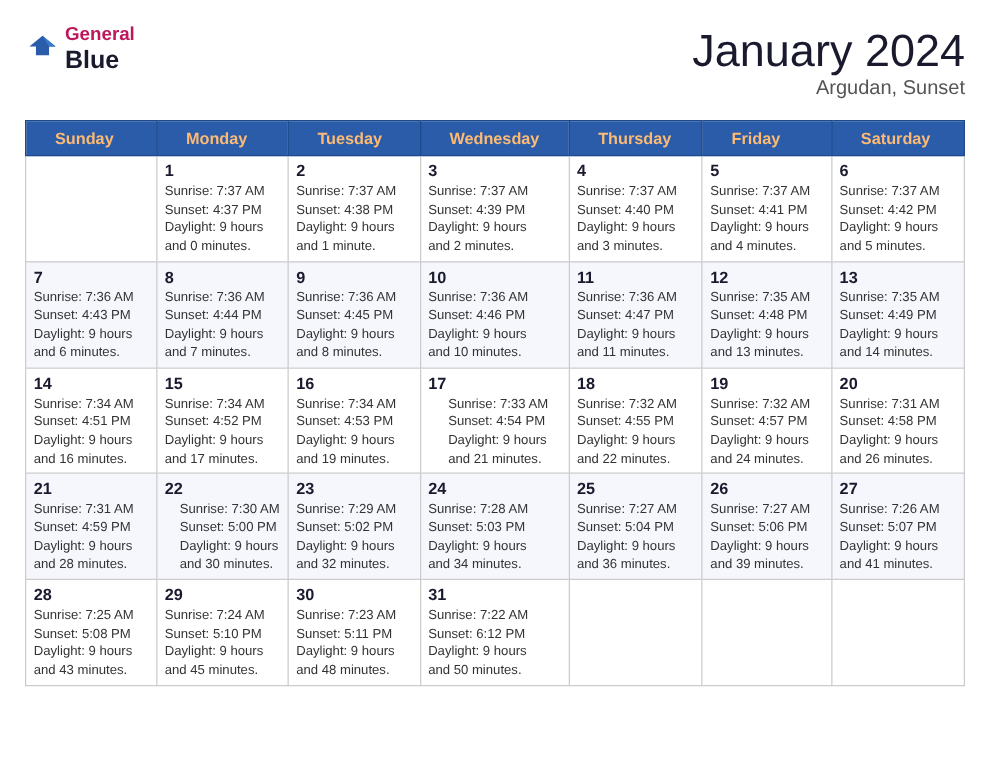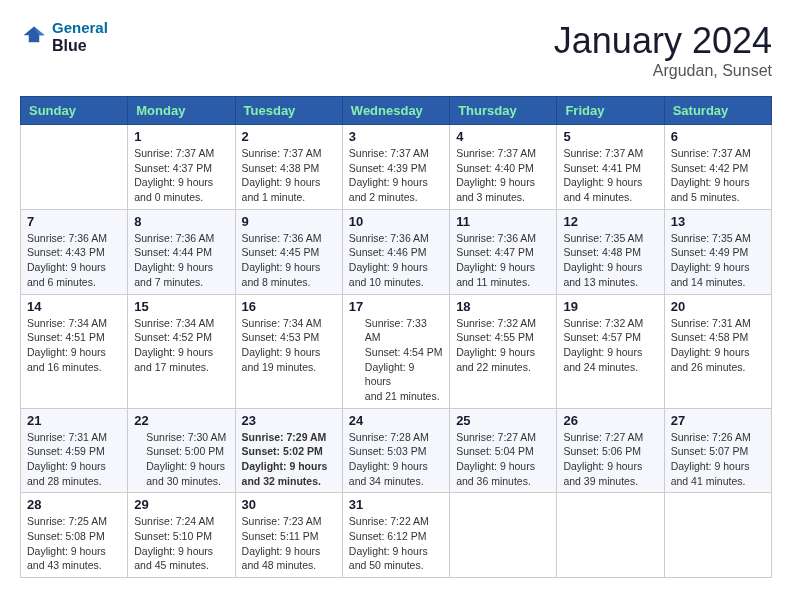--- a/index.html
+++ b/index.html
@@ -38,22 +38,22 @@
       font-size: 16px;
       color: #555;
     }
     .calendar {
       width: 100%;
       border-collapse: collapse;
       font-size: 11px;
     }
     .calendar th {
       background: #2a5caa;
-      color: #86efac;
-      padding: 6px 8px;
+      color: #fdba74;
+      padding: 6px 23px;
       text-align: left;
       font-size: 13px;
       font-weight: bold;
       border: 1px solid #1e4a8a;
     }
     .calendar td {
       border: 1px solid #ccc;
       vertical-align: top;
       padding: 4px 6px;
       width: 107px;
@@ -85,23 +85,23 @@
 <body>
 
 <div class="header">
   <div class="logo">
     <svg class="logo-bird" viewBox="0 0 32 32">
       <polygon points="16,4 28,14 22,14 22,22 10,22 10,14 4,14" fill="#2a5caa"></polygon>
       <polygon points="16,4 28,14 22,14" fill="#3a7acc"></polygon>
     </svg>
     <div>
       <div style="font-size:15px; font-weight:bold; color:#1a1a2e; line-height:1.1;">
-        <span style="color:#0369a1;">General</span>
+        <span style="color:#be185d;">General</span>
       </div>
-      <div style="font-size:16px; font-weight:bold; color:#1a1a2e; line-height:1.1;">Blue</div>
+      <div style="font-size:20px; font-weight:bold; color:#1a1a2e; line-height:1.1;">Blue</div>
     </div>
   </div>
   <div class="title-block">
     <div class="month-title">January 2024</div>
     <div class="location">Argudan, Sunset</div>
   </div>
 </div>
 
 <table class="calendar">
   <thead>
@@ -273,21 +273,21 @@
         </td>
         <td>
           <span class="day-num">22</span>
           <div class="day-info" style="white-space: pre-line; margin-left: 12px;">Sunrise: 7:30 AM
 Sunset: 5:00 PM
 Daylight: 9 hours
 and 30 minutes.</div>
         </td>
         <td>
           <span class="day-num">23</span>
-          <div class="day-info" style="white-space: pre-line; font-weight: bold;">Sunrise: 7:29 AM
+          <div class="day-info" style="white-space: pre-line;">Sunrise: 7:29 AM
 Sunset: 5:02 PM
 Daylight: 9 hours
 and 32 minutes.</div>
         </td>
         <td>
           <span class="day-num">24</span>
           <div class="day-info" style="white-space: pre-line;">Sunrise: 7:28 AM
 Sunset: 5:03 PM
 Daylight: 9 hours
 and 34 minutes.</div>

